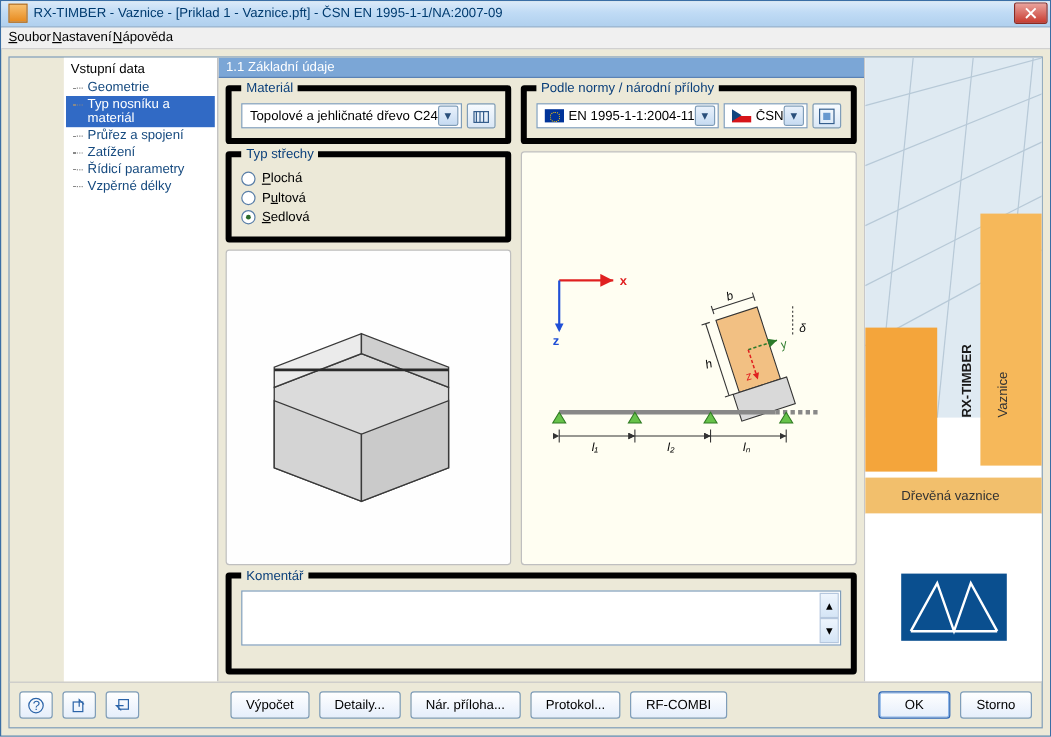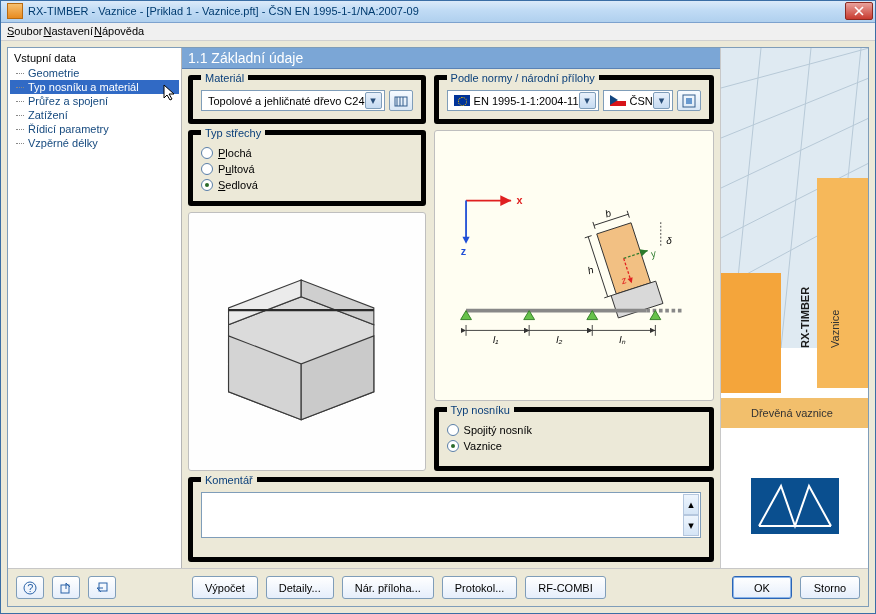--- a/index.html
+++ b/index.html
@@ -42,42 +42,42 @@
   }
   .menubar span { color: #000; }
   .menubar span u { text-decoration: underline; }
 
   .workarea {
     flex: 1; margin: 6px;
     border: 1px solid #7f9db9;
     background: #ece9d8;
     display: flex; flex-direction: column;
   }
-  .content-row { flex: 1; display: flex; overflow: hidden; }
+  .content-row { flex: 1; display: flex; overflow: hidden; margin-left: 45px; }
 
   .tree-panel {
     width: 174px; background: #fff;
     border-right: 1px solid #b5b5b5;
     padding: 2px 2px;
   }
   .tree-root { color: #000; padding: 2px 4px; }
   .tree-item { color: #164a7f; padding: 1px 4px 1px 18px; position: relative; }
   .tree-item::before {
     content: ""; position: absolute; left: 6px; top: 7px;
     width: 8px; border-top: 1px dotted #888;
   }
   .tree-item.selected {
     background: #316ac5; color: #fff;
   }
   .cursor-icon { position: absolute; left: 155px; top: 36px; pointer-events:none; }
 
   .main-panel { flex: 1; display: flex; flex-direction: column; background:#ece9d8; }
   .section-header {
     background: #7ba6d6; color: #fff;
-    padding: 2px 6px; font-size: 14px;
+    padding: 2px 6px; font-size: 11px;
     border-bottom: 1px solid #5a82b5;
   }
   .main-body { flex:1; padding: 6px; display:flex; gap:8px; }
   .col-left { flex: 1.05; display:flex; flex-direction:column; gap:6px; }
   .col-right { flex: 1.35; display:flex; flex-direction:column; gap:6px; }
 
   .groupbox {
     border: 5px solid #000000; border-radius: 3px;
     padding: 10px 8px 8px 8px; position: relative; background:#ece9d8;
   }
@@ -322,31 +322,20 @@
                 <line x1="30" y1="156" x2="30" y2="168" stroke="#333"></line>
                 <line x1="100" y1="156" x2="100" y2="168" stroke="#333"></line>
                 <line x1="170" y1="156" x2="170" y2="168" stroke="#333"></line>
                 <line x1="240" y1="156" x2="240" y2="168" stroke="#333"></line>
                 <text x="60" y="176" style="font-style:italic">l₁</text>
                 <text x="130" y="176" style="font-style:italic">l₂</text>
                 <text x="200" y="176" style="font-style:italic">lₙ</text>
               </svg>
             </div>
 
-            <div class="groupbox" style="min-height:64px">
-              <div class="legend">Typ nosníku</div>
-              <div class="radio-row">
-                <span class="dot"></span>
-                <span>Spojitý nosník</span>
-              </div>
-              <div class="radio-row checked">
-                <span class="dot"></span>
-                <span>Vaznice</span>
-              </div>
-            </div>
           </div>
         </div>
 
         <div class="comment-area">
           <div class="groupbox" style="padding-bottom:19px">
             <div class="legend">Komentář</div>
             <div class="comment-box">
               <span></span>
               <div class="spin">
                 <button>▴</button>

